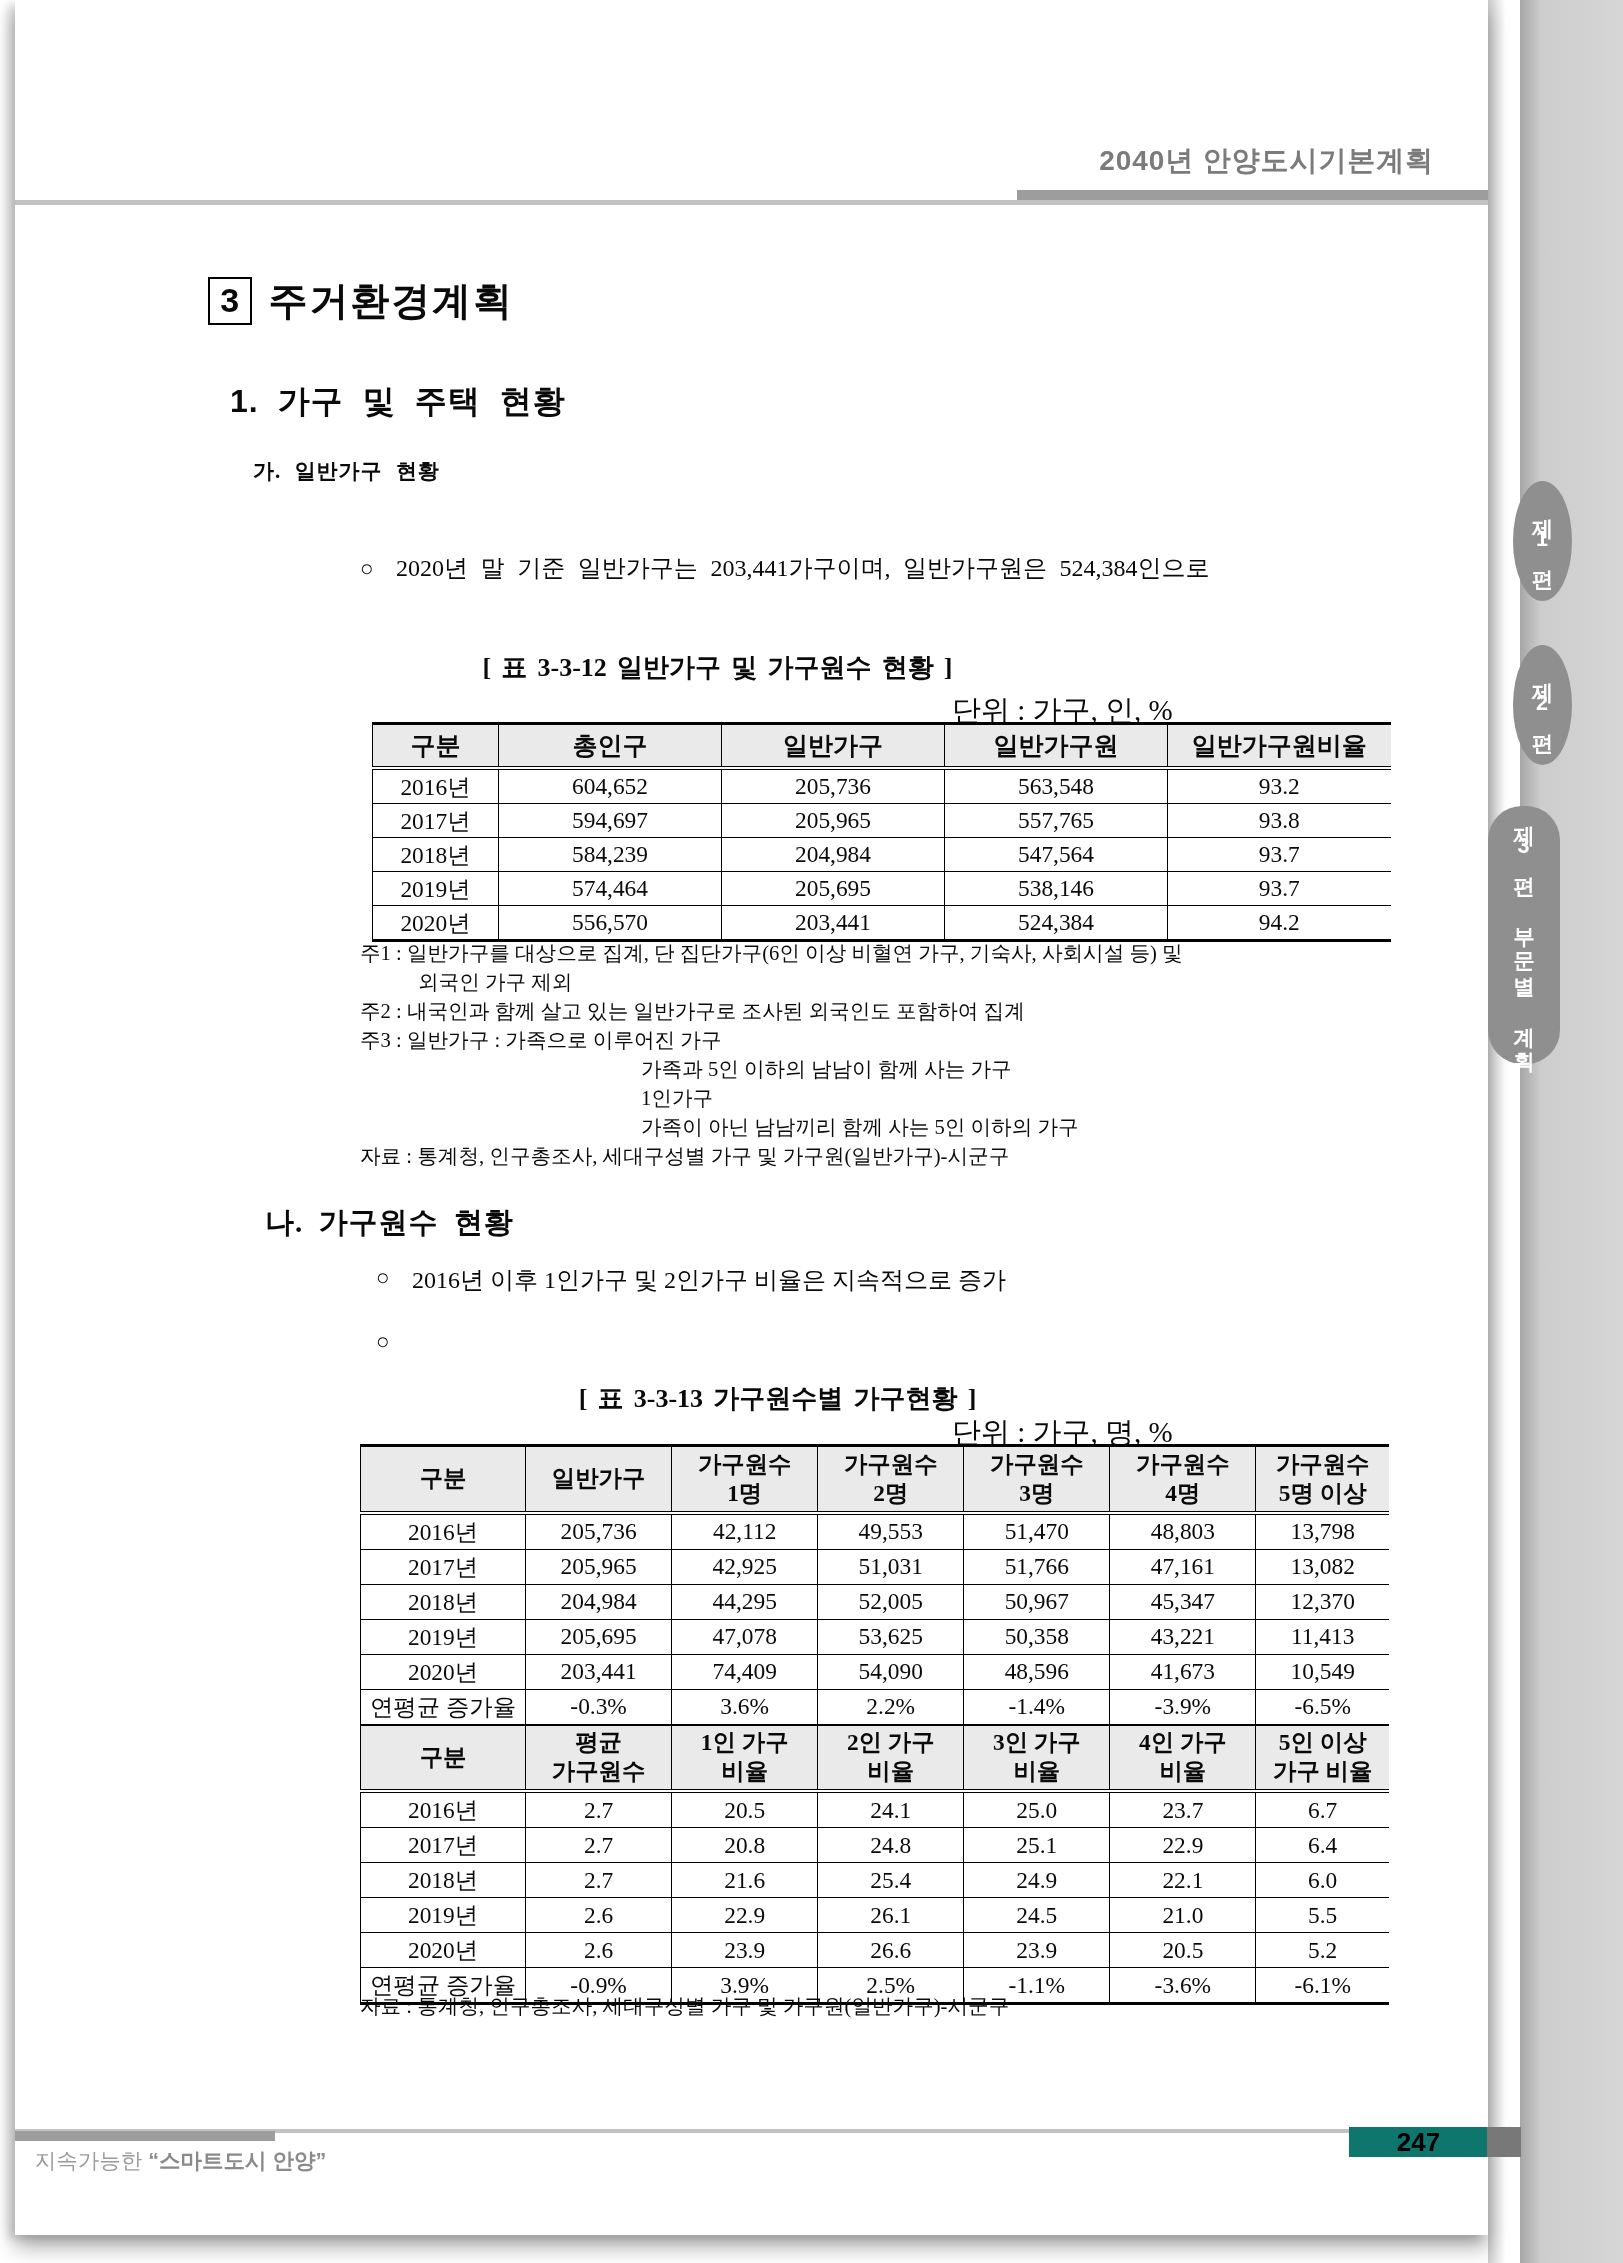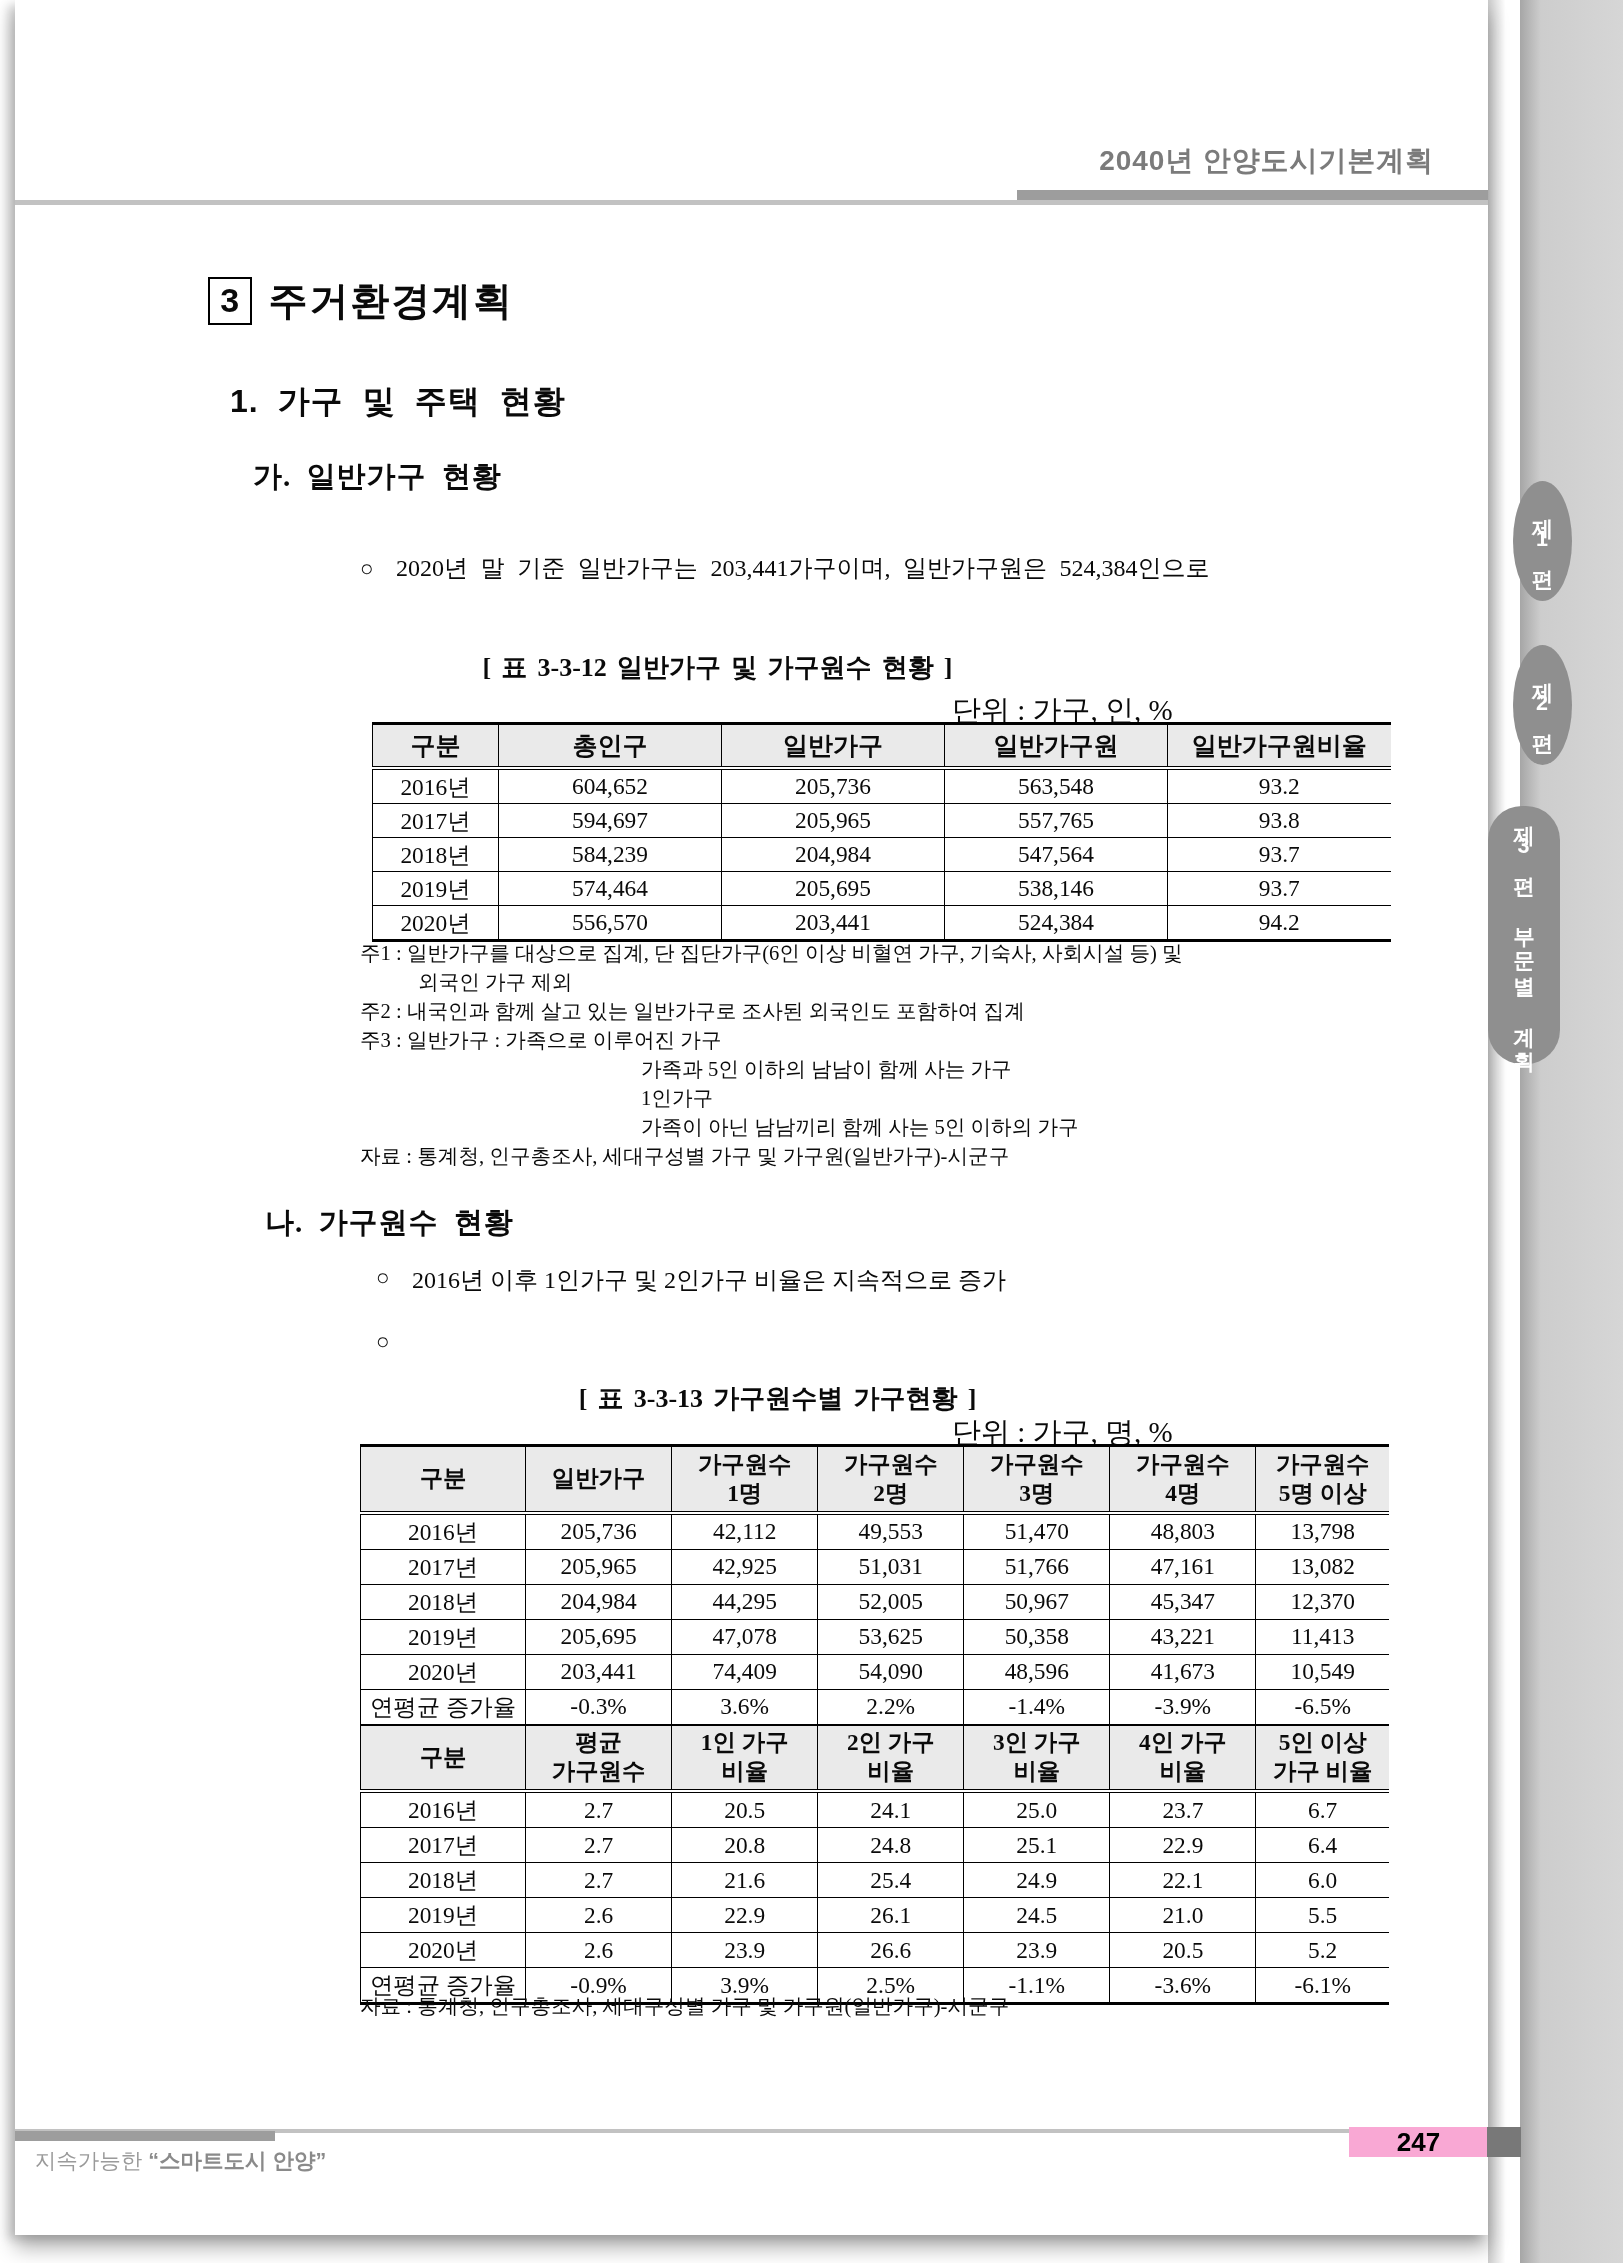--- a/index.html
+++ b/index.html
@@ -25,21 +25,21 @@
   .rule-light{position:absolute;left:0;top:200px;width:1473px;height:4.7px;background:#c2c2c2;}
   
   .sec-head{position:absolute;left:193px;top:274px;display:flex;align-items:center;gap:17px;
     font-family:"Liberation Sans","DejaVu Sans",sans-serif;font-weight:bold;}
   .sec-no{display:inline-block;border:2.8px solid #000;font-size:34px;line-height:1;
     padding:3.7px 10.3px 5.6px;}
   .sec-title{font-size:39px;letter-spacing:1.9px;}
   .sub1-title{position:absolute;left:215px;top:380px;
     font-family:"Liberation Sans","DejaVu Sans",sans-serif;
     font-weight:bold;font-size:32px;word-spacing:9.4px;letter-spacing:0.9px;}
-  .suba-title{position:absolute;left:238px;top:457px;font-weight:bold;font-size:29px;
+  .suba-title{position:absolute;left:238px;top:457px;font-weight:bold;font-size:21px;
     word-spacing:7.5px;letter-spacing:0.9px;}
   .subb-title{position:absolute;left:250px;top:1203px;font-weight:bold;font-size:29px;
     word-spacing:7.5px;letter-spacing:0.9px;}
   
   .bullet{position:relative;padding-left:36px;font-size:24px;}
   .bullet .dot{position:absolute;left:0;top:0.9px;font-size:22.5px;}
   .b1{position:absolute;left:345px;top:542px;width:1096px;line-height:52px;}
   .b1 .l1{word-spacing:6.6px;}
   .b2{position:absolute;left:361px;top:1264px;width:1077px;}
   .b3{position:absolute;left:361px;top:1328px;width:1077px;}
@@ -72,21 +72,21 @@
   .indent0{padding-left:0;}
   .indent1{padding-left:58px;}
   .indent2{padding-left:281px;}
   .src2{position:absolute;left:345px;top:1992px;font-size:20.6px;}
   
   .f-line{position:absolute;left:0;top:2129px;width:1473px;height:3.7px;background:#c2c2c2;}
   .f-bar{position:absolute;left:0;top:2131px;width:260px;height:10.3px;background:#9d9d9d;}
   .slogan{position:absolute;left:19.7px;top:2146px;font-size:21.5px;
     font-family:"Liberation Sans","DejaVu Sans",sans-serif;color:#9a9a9a;}
   .slogan b{color:#8a8a8a;}
-  .pagenum-box{position:absolute;left:1334px;top:2127px;width:139px;height:30px;background:#f9a8d4;
+  .pagenum-box{position:absolute;left:1334px;top:2127px;width:139px;height:30px;background:#0f766e;
     display:flex;align-items:center;justify-content:center;
     font-family:"Liberation Sans","DejaVu Sans",sans-serif;font-weight:bold;font-size:26px;color:#000;}
   .pagenum-ext{position:absolute;left:1487px;top:2127px;width:34px;height:30px;background:#787878;}
   
   .side-tab{position:absolute;background:#8f8f8f;color:#fff;
     display:flex;align-items:center;justify-content:center;
     font-family:"Liberation Sans","DejaVu Sans",sans-serif;font-weight:bold;}
   .vtext{writing-mode:vertical-rl;text-orientation:upright;letter-spacing:2.8px;}
   .tab-ellipse{left:1513px;width:59px;height:120px;border-radius:50%;font-size:21.5px;}
   .tab1{top:481px;}

